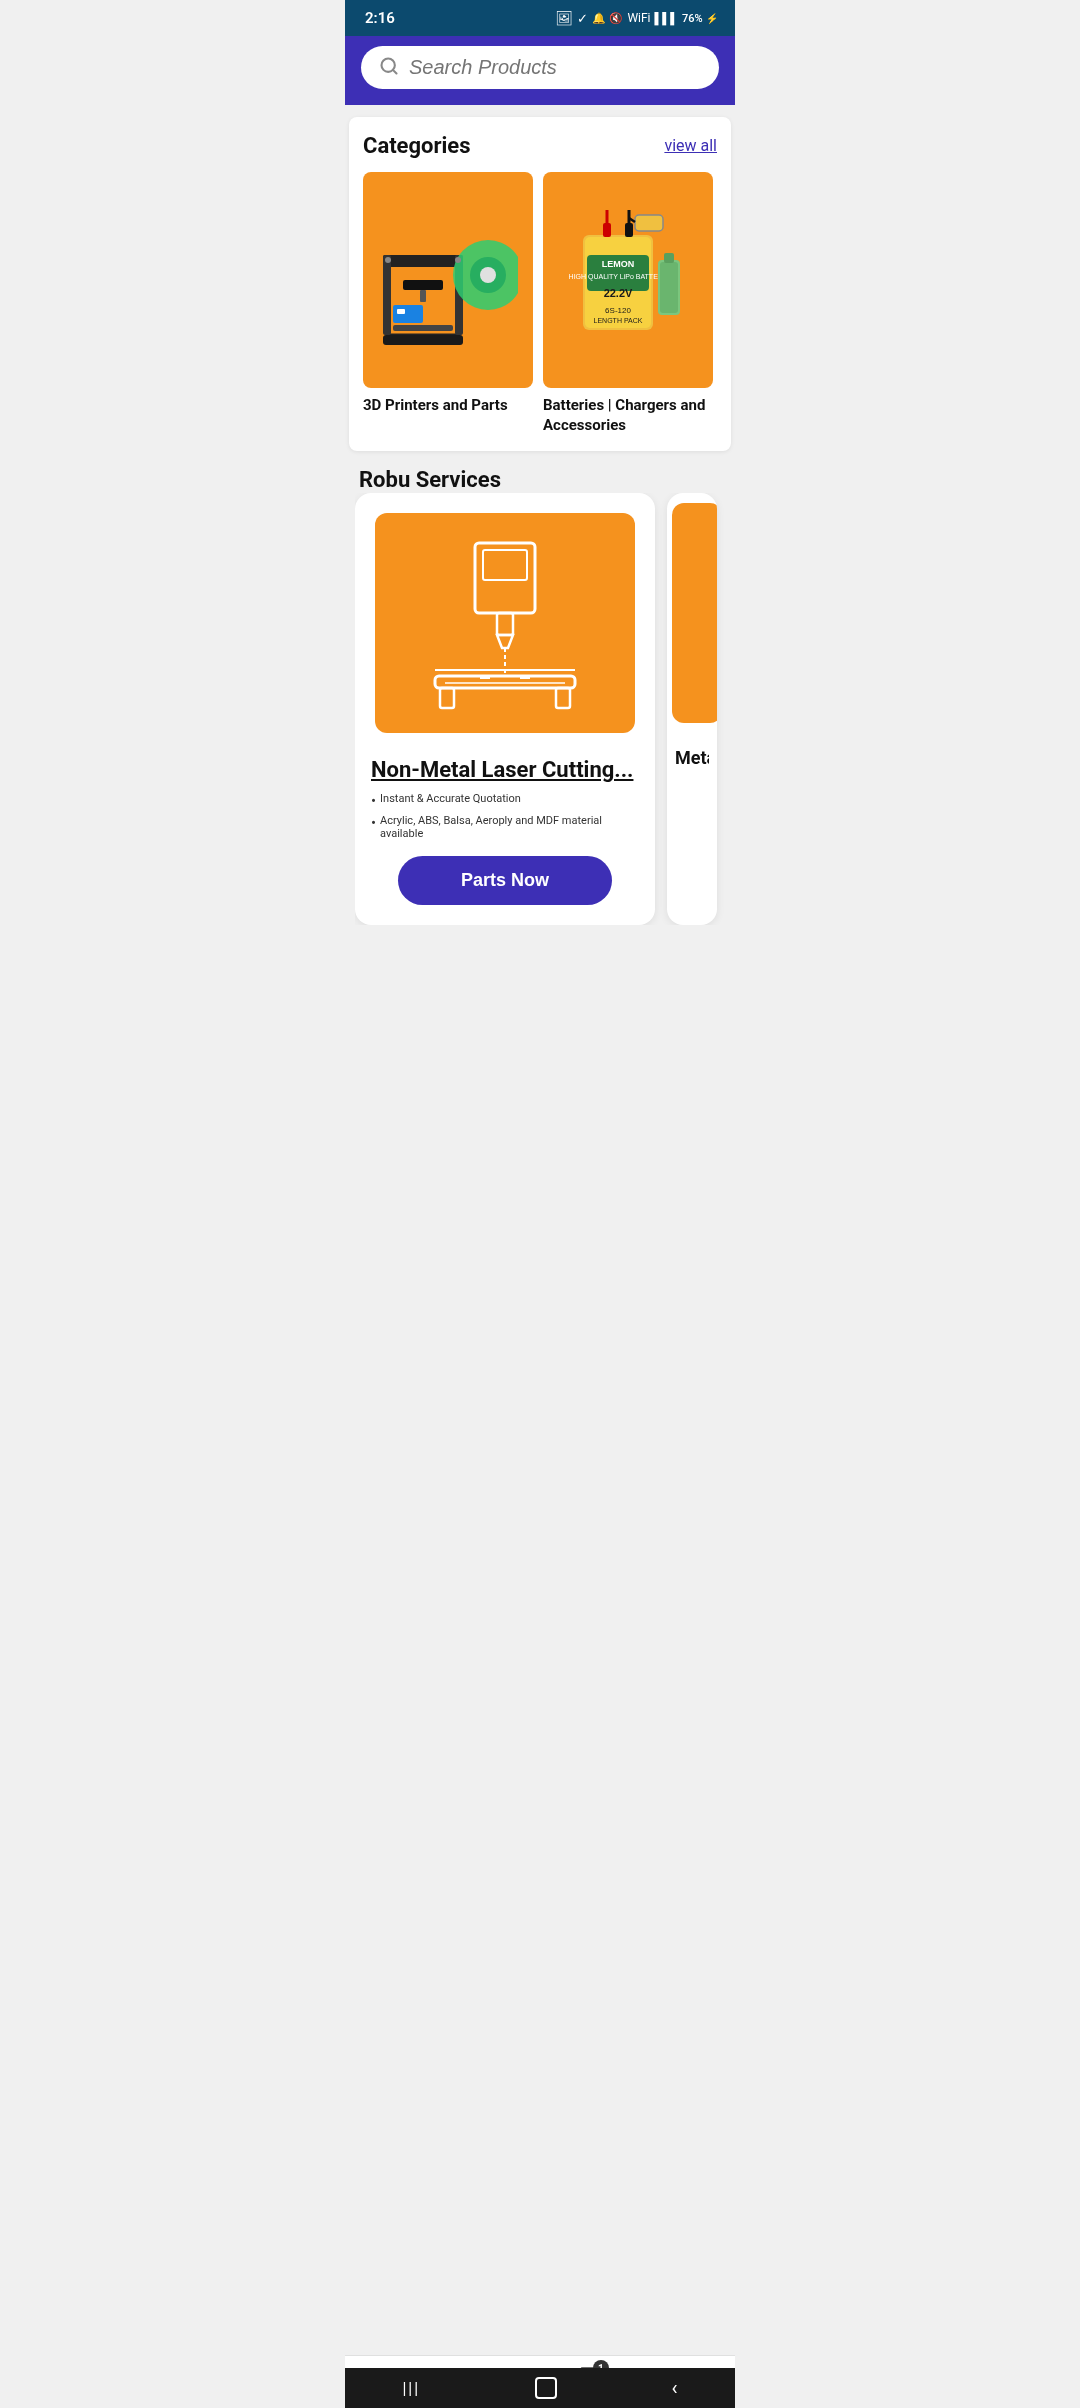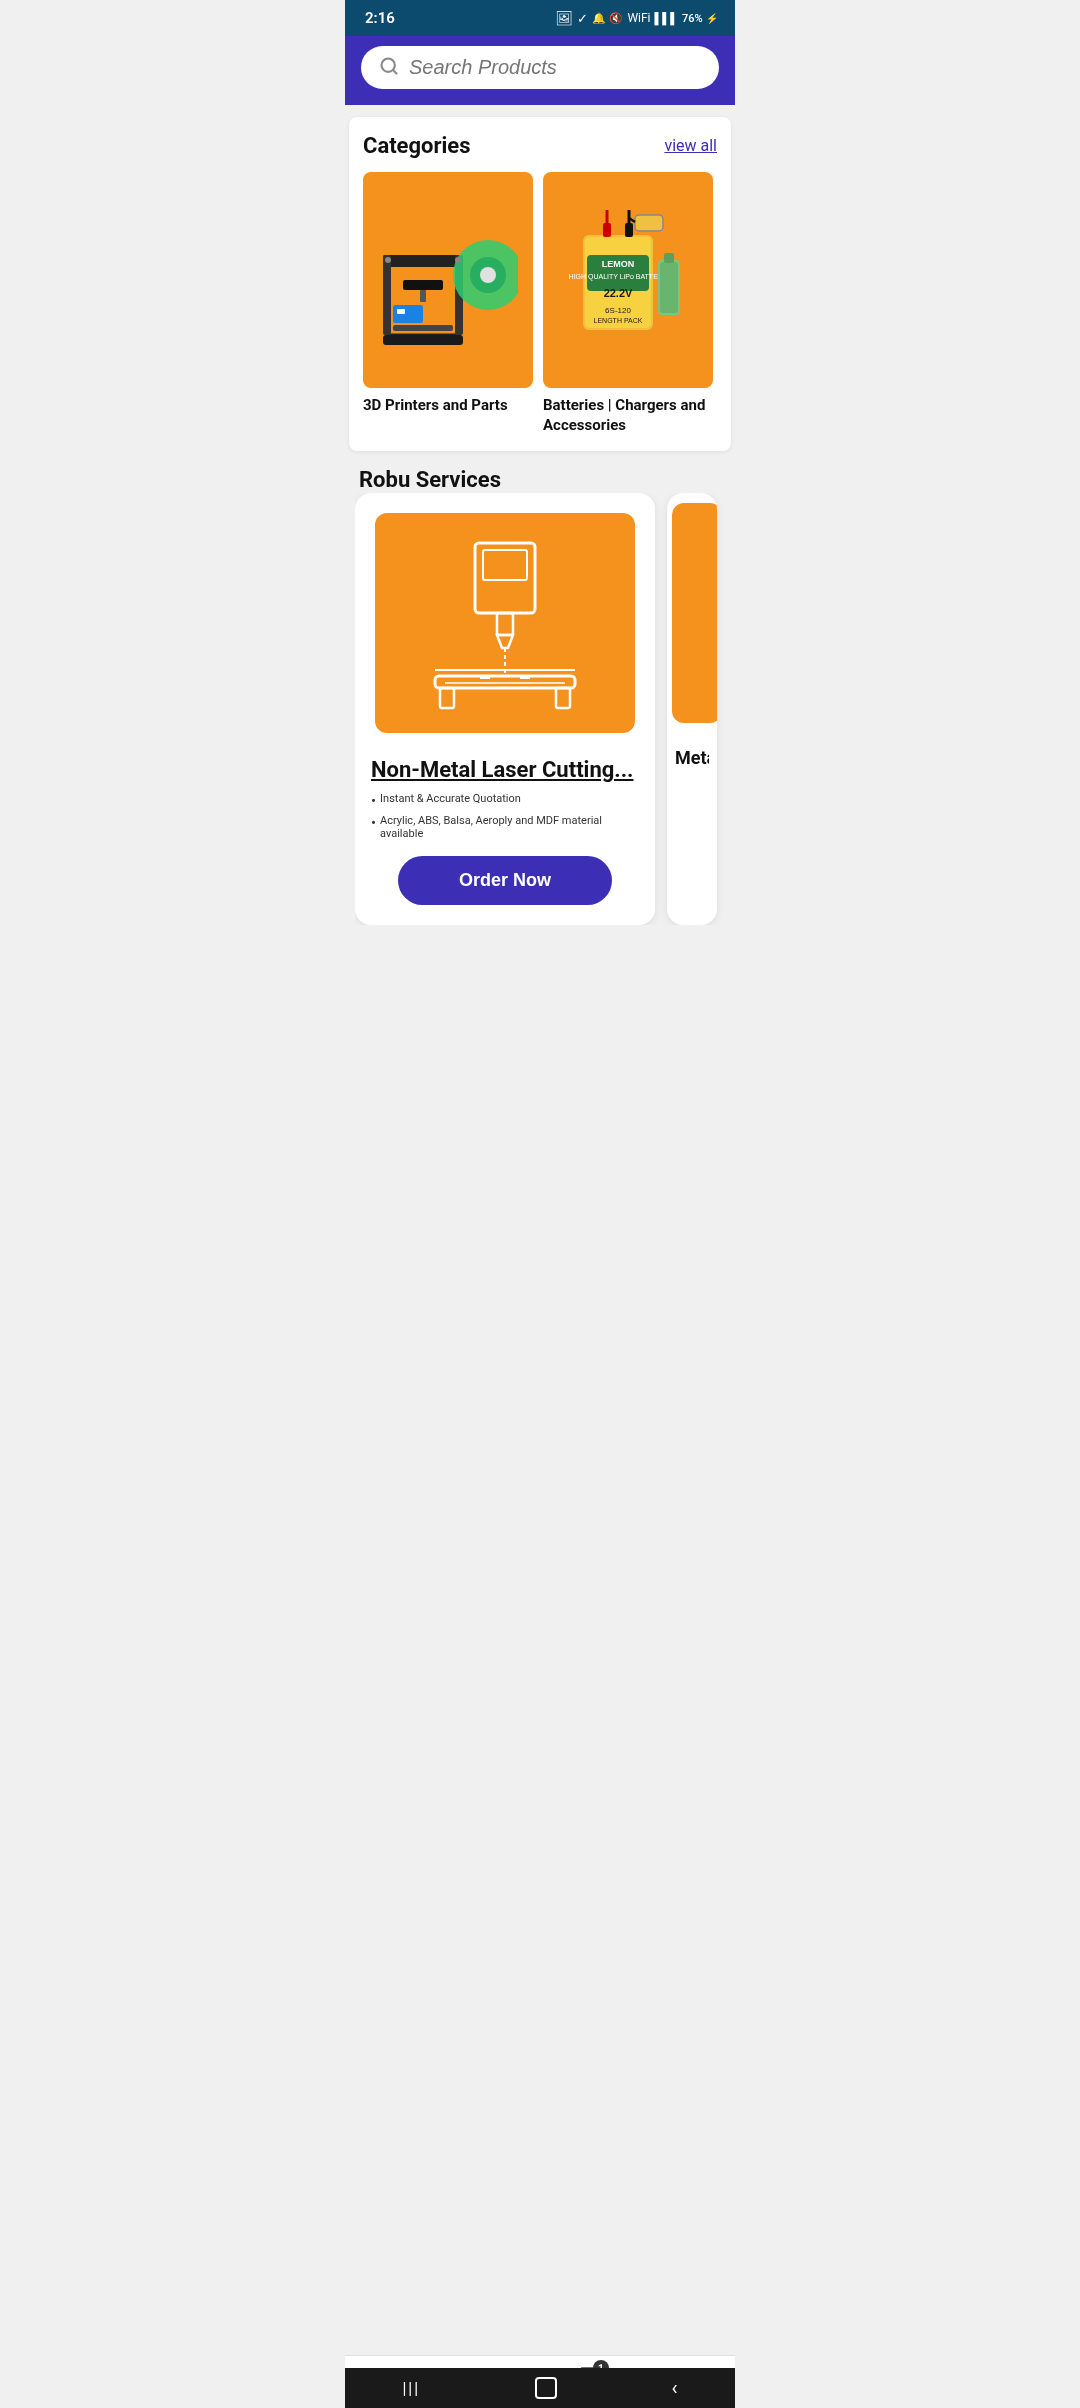--- a/index.html
+++ b/index.html
@@ -447,21 +447,21 @@
           <div class="service-info">
             <div class="service-name">Non-Metal Laser Cutting...</div>
             <ul class="service-bullets">
               <li>
                 <span>Instant &amp; Accurate Quotation</span>
               </li>
               <li>
                 <span>Acrylic, ABS, Balsa, Aeroply and MDF material available</span>
               </li>
             </ul>
-            <button class="order-btn">Order Now</button>
+            <button class="order-btn">Parts Now</button>
           </div>
         </div>
 
         <div class="service-card-partial">
           <div class="service-card-partial-inner"></div>
           <div class="service-partial-text">
             <div class="service-partial-name">Meta</div>
           </div>
         </div>
 

